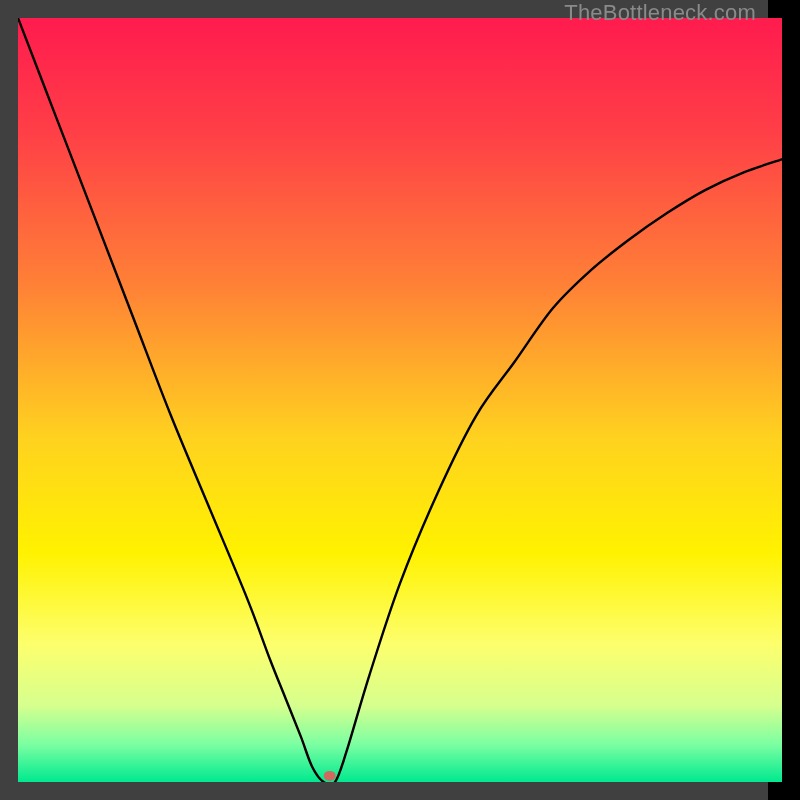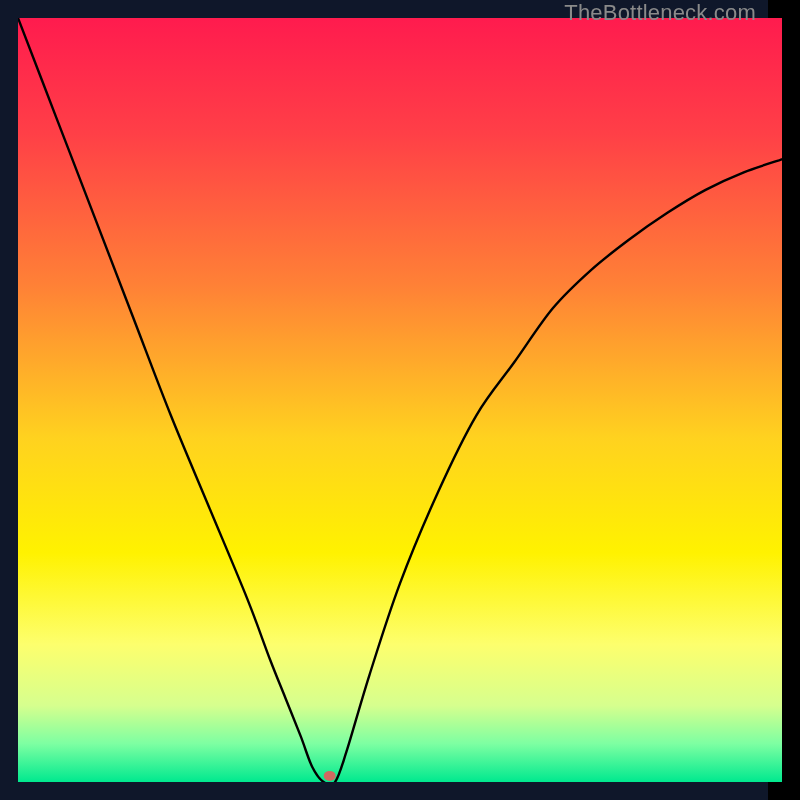--- a/index.html
+++ b/index.html
@@ -7,21 +7,21 @@
     padding: 0;
     width: 800px;
     height: 800px;
     background: #000;
     overflow: hidden;
   }
   .stage {
     position: relative;
     width: 768px;
     height: 800px;
-    background: #0f172a;
+    background: #404040;
   }
   .plot {
     position: absolute;
     left: 18px;
     top: 18px;
     width: 764px;
     height: 764px;
     overflow: hidden;
   }
   .watermark {

